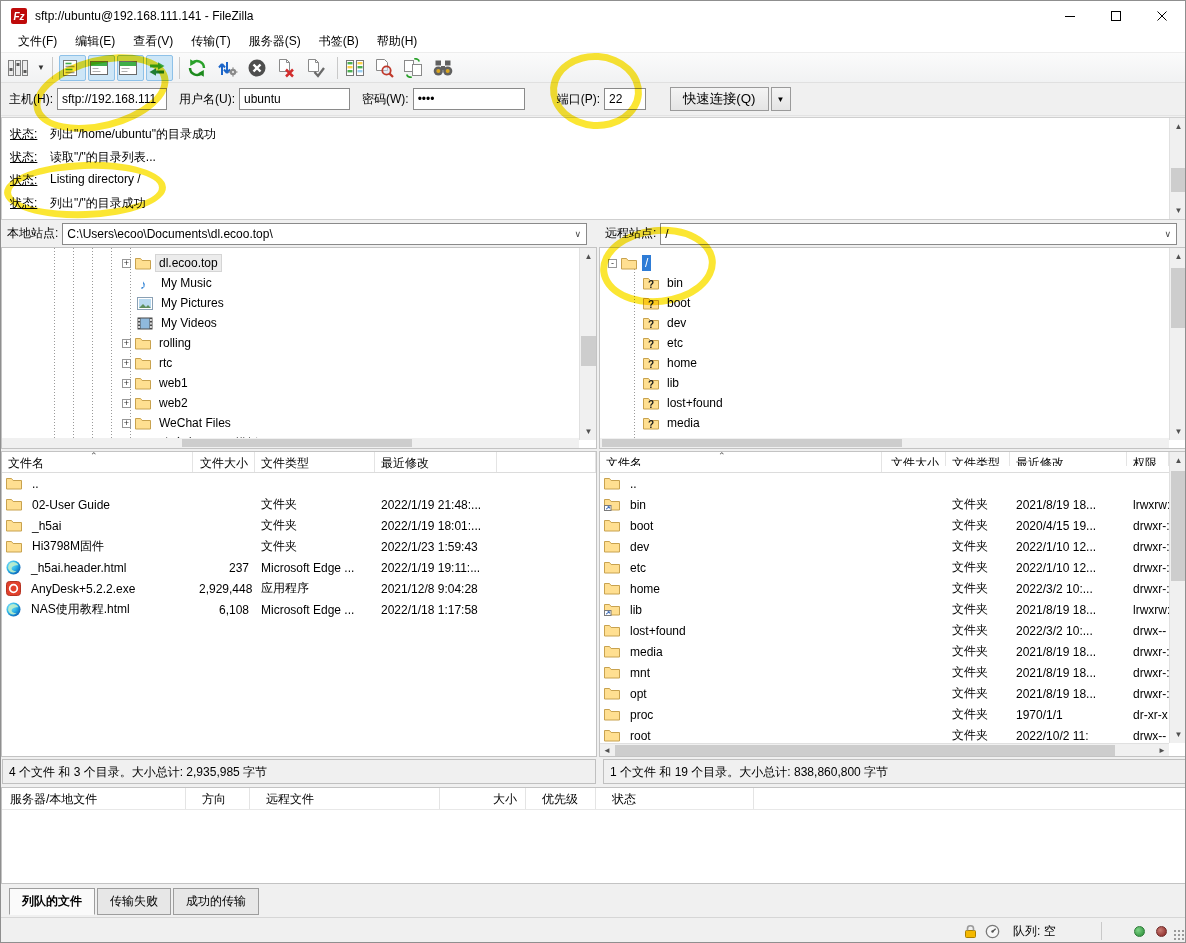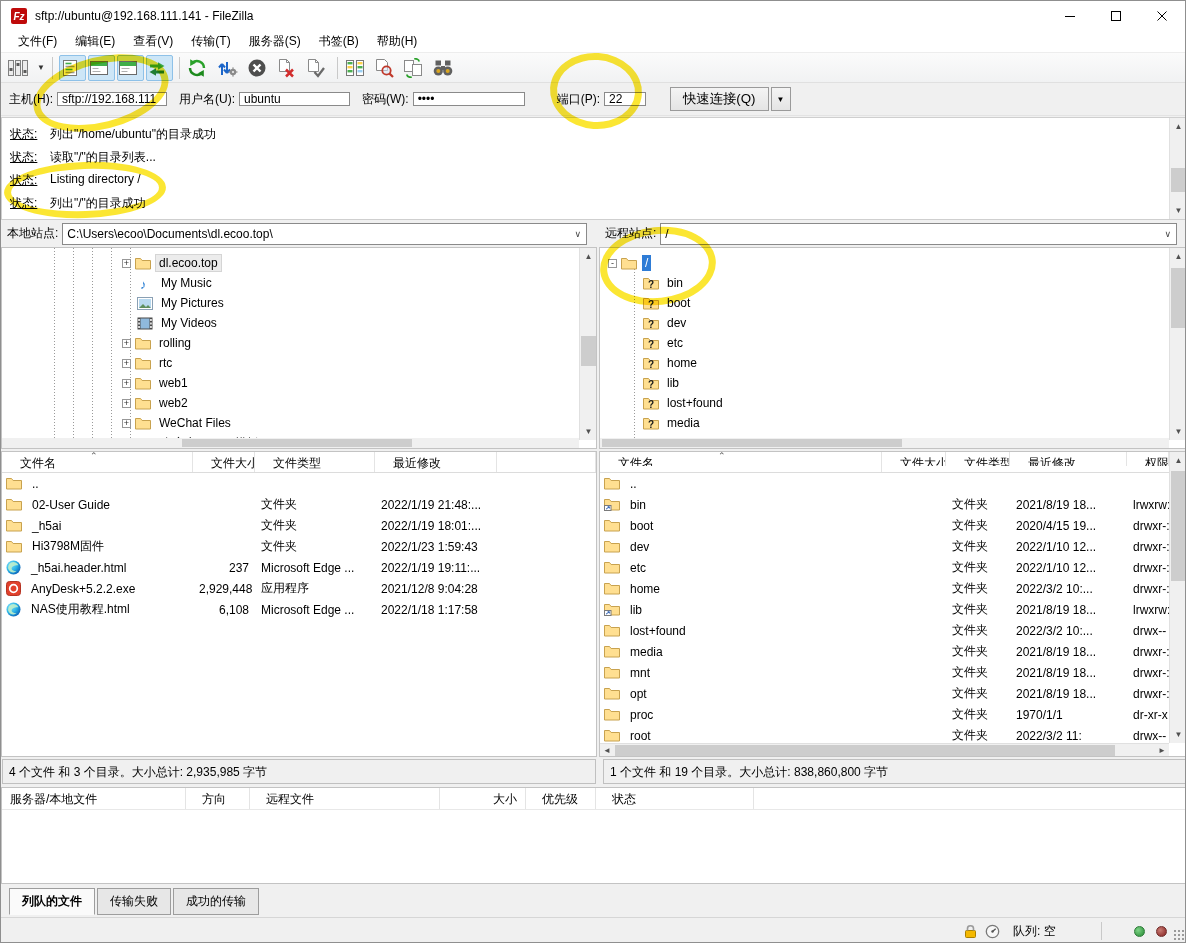--- a/index.html
+++ b/index.html
@@ -20,21 +20,21 @@
   
   .toolbar { position:absolute; left:0; top:52px; width:100%; height:30px; background:linear-gradient(#fbfbfb,#f1f2f3); display:flex; align-items:center; padding-left:4px; border-bottom:1px solid #e0e0e0; }
   .tb-btn { height:26px; min-width:26px; display:flex; align-items:center; justify-content:center; border:1px solid transparent; border-radius:2px; margin:0 1px; }
   .tb-btn.pressed { background:#cde6f7; border-color:#8ec1e8; }
   .tb-sep { width:1px; height:22px; background:#c9c9c9; margin:0 5px; }
   .tb-caret { font-size:8px; color:#333; margin-left:3px; }
 
   
   .quickbar { position:absolute; left:0; top:82px; width:100%; height:33px; display:flex; align-items:center; background:#f0f0f0; border-bottom:1px solid #e3e3e3; }
   .qc-label { margin-left:8px; white-space:nowrap; }
-  .qc-input { height:14px; border:1px solid #8a8a8a; background:#fff; padding:0 4px; font-size:12px; margin-left:4px; }
+  .qc-input { height:22px; border:1px solid #8a8a8a; background:#fff; padding:0 4px; font-size:12px; margin-left:4px; }
   .qc-btn { height:24px; margin-left:24px; padding:0 12px; background:linear-gradient(#f4f4f4,#e4e4e4); border:1px solid #9a9a9a; }
   .qc-drop { height:24px; width:20px; margin-left:2px; background:linear-gradient(#f4f4f4,#e4e4e4); border:1px solid #9a9a9a; font-size:8px; display:flex; align-items:center; justify-content:center; }
 
   
   .log { position:absolute; left:0; top:116px; width:1186px; height:103px; background:#fff; border:1px solid #cfcfcf; overflow:hidden; }
   .log-line { position:absolute; left:8px; height:20px; display:flex; }
   .log-label { width:34px;text-decoration:underline; }
   .log-text { margin-left:6px; white-space:pre; }
 
   
@@ -53,21 +53,21 @@
 
   .guide { position:absolute; top:0; bottom:8px; width:1px; background-image:repeating-linear-gradient(to bottom,#9a9a9a 0 1px,transparent 1px 3px); }
   .tree-row { position:absolute; height:20px; display:flex; align-items:center; white-space:nowrap; }
   .expander { width:9px; height:9px; border:1px solid #989898; background:#fff; font-size:9px; line-height:7px; text-align:center; color:#333; margin-right:4px; flex:none; }
   .tree-icon { margin-right:5px; flex:none; display:flex; }
   .tree-label { padding:1px 3px; }
   .tree-label.sel-gray { background:#ececec; outline:1px solid #d5d5d5; }
   .tree-label.sel-blue { background:#2e7cd6; color:#fff; }
 
   .lhead { display:grid; height:21px; border-bottom:1px solid #dcdcdc; position:relative; }
-  .lhead > div { padding:3px 18px; border-right:1px solid #e4e4e4; overflow:hidden; white-space:nowrap; }
+  .lhead > div { padding:3px 6px; border-right:1px solid #e4e4e4; overflow:hidden; white-space:nowrap; }
   .frow { display:grid; height:21px; align-items:center; }
   .frow > div { padding:0 6px; overflow:hidden; white-space:nowrap; }
   .c-name { display:flex; align-items:center; gap:5px; padding-left:4px !important; }
   .c-size { text-align:right; }
   .g-local { grid-template-columns:191px 62px 120px 122px 1fr; }
   .g-remote { grid-template-columns:282px 64px 64px 117px 1fr; }
   .sort-caret { position:absolute; top:0px; font-size:9px; color:#555; line-height:8px; }
 
   
   .vsb { position:absolute; width:17px; background:#f0f0f0; }
@@ -887,21 +887,21 @@
           <div class="c-name">
             <span class="tree-icon" style="display: inline-flex;">
               <svg width="16" height="13" viewBox="0 0 16 13">
                 <path d="M.5 1.5h5l1.6 2h8.4v8.5H.5z" fill="#ffdf91" stroke="#c8a24f"></path>
               </svg>
             </span>
             <span>root</span>
           </div>
           <div class="c-size"></div>
           <div>文件夹</div>
-          <div>2022/3/2 11:</div>
+          <div>2022/10/2 11:</div>
           <div>drwx--</div>
         </div>
       </div>
     <div class="vsb" style="right:0;top:0;bottom:13px;border-left:1px solid #e0e0e0">
       <div class="sb-btn" style="top:0">▲</div>
       <div class="sb-btn" style="bottom:0">▼</div>
       <div class="sb-thumb" style="left:1px;width:15px;top:19px;height:110px"></div>
     </div>
     <div class="hsb" style="left:0;right:17px;bottom:0;height:13px;border-top:1px solid #e0e0e0">
       <div class="sb-btn" style="left:0;width:14px;height:13px">◄</div>

